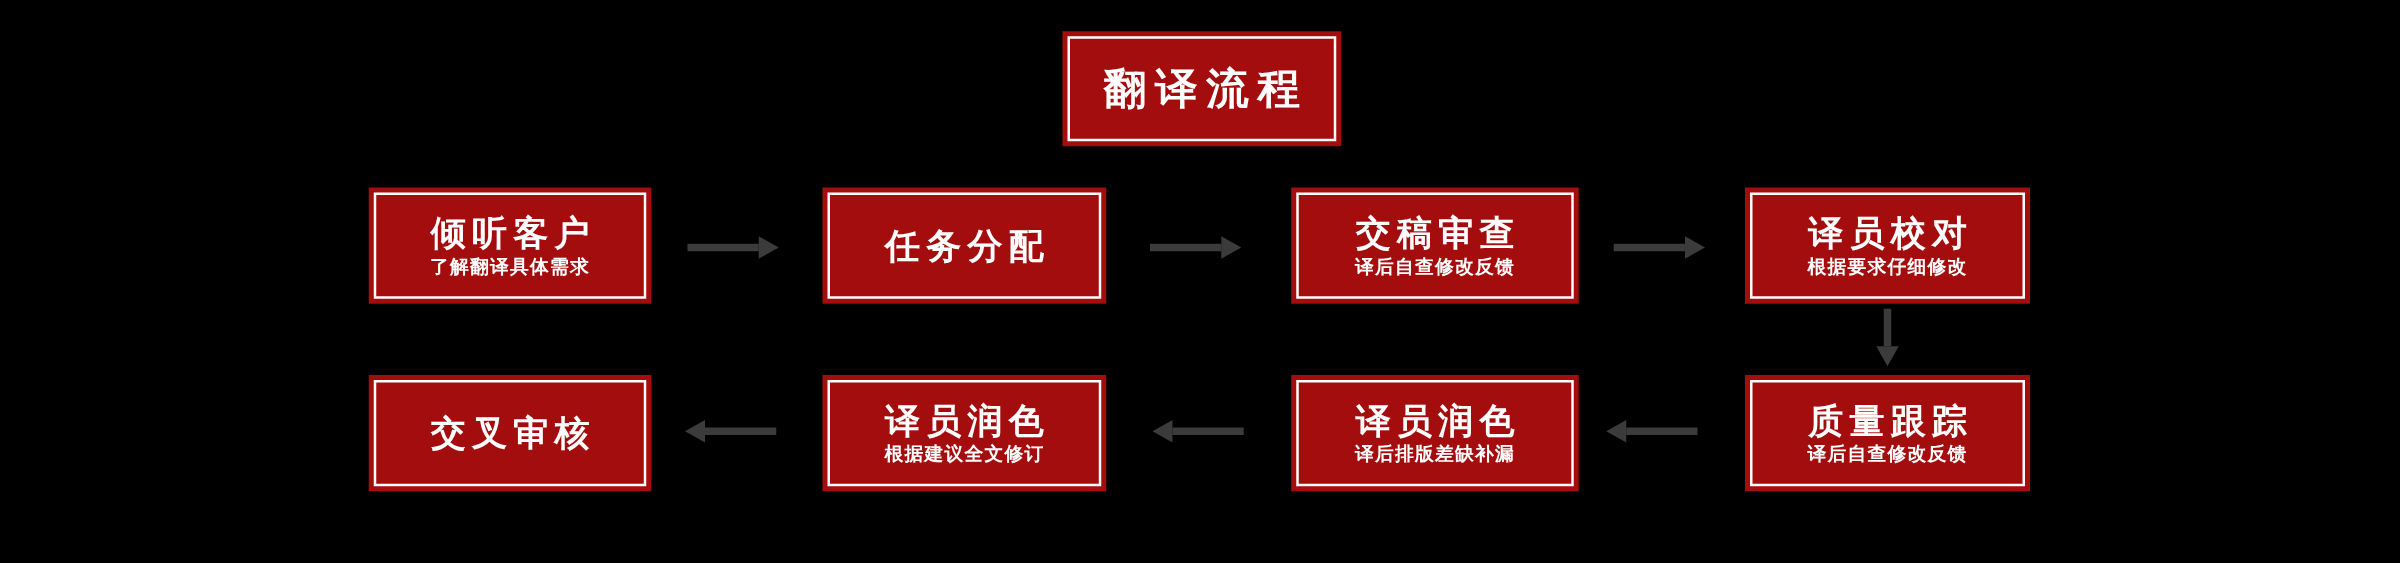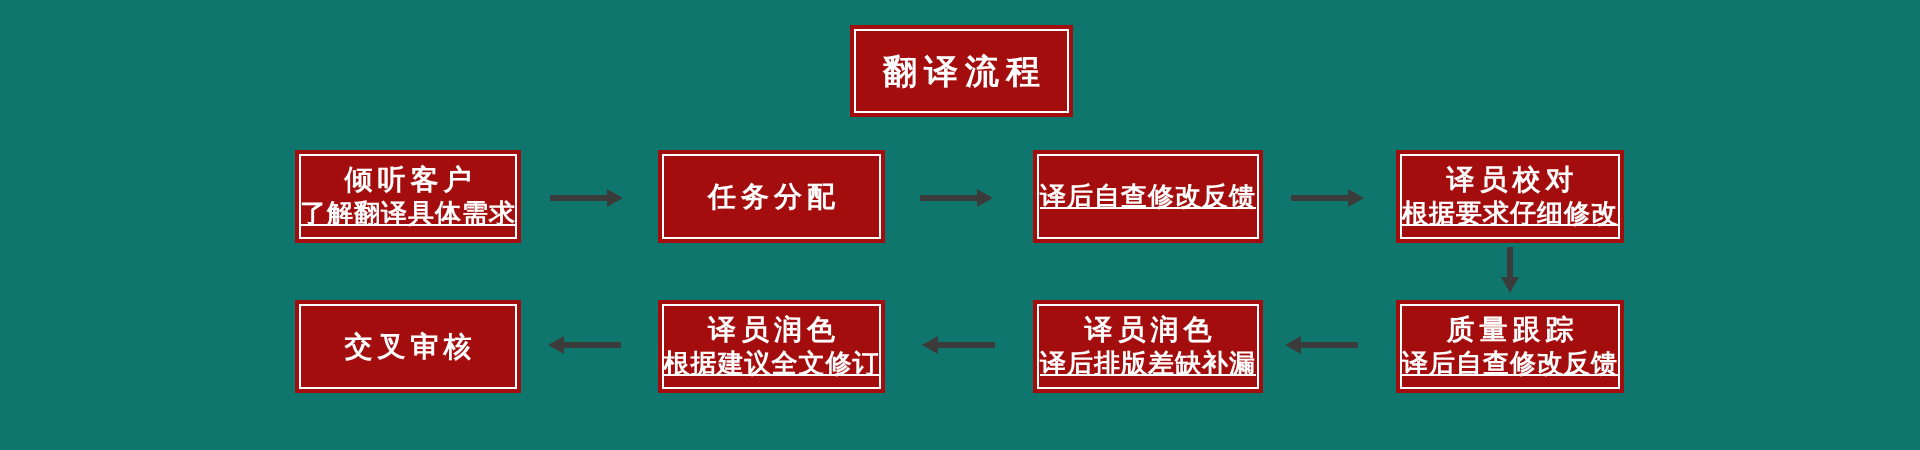--- a/index.html
+++ b/index.html
@@ -4,21 +4,21 @@
 <style>
   html, body { margin: 0; padding: 0; }
   body {
     font-family: "Liberation Sans", "DejaVu Sans", sans-serif;
     background: #ebebeb;
   }
   .stage {
     position: relative;
     width: 1920px;
     height: 450px;
-    background: #0f766e;
+    background: #000000;
     overflow: hidden;
   }
   
   .box {
     position: absolute;
     background: #a40d0d;
     padding: 4px;
     box-sizing: border-box;
   }
   .box-inner {
@@ -37,25 +37,24 @@
     font-weight: bold;
     font-size: 28px;
     line-height: 1.12;
     letter-spacing: 5px;
     text-indent: 5px;
     white-space: nowrap;
   }
   .step-sub {
     color: #ffffff;
     font-weight: bold;
-    font-size: 26px;
+    font-size: 15px;
     line-height: 1.15;
     letter-spacing: 1px;
     white-space: nowrap;
-    text-decoration: underline;
   }
   .title-box { left: 850px; top: 25px; width: 223px; height: 92px; }
   .title-box .step-title { font-size: 34px; letter-spacing: 7px; text-indent: 7px; }
 
   
   .r1 { top: 150px; height: 93px; }
   .r2 { top: 300px; height: 93px; }
   .c1 { left: 295px;  width: 226px; }
   .c2 { left: 658px;  width: 227px; }
   .c3 { left: 1033px; width: 230px; }
@@ -122,20 +121,21 @@
       <span class="step-sub">了解翻译具体需求</span>
     </div>
   </div>
   <div class="box r1 c2">
     <div class="box-inner">
       <span class="step-title">任务分配</span>
     </div>
   </div>
   <div class="box r1 c3">
     <div class="box-inner">
+      <span class="step-title">交稿审查</span>
       <span class="step-sub">译后自查修改反馈</span>
     </div>
   </div>
   <div class="box r1 c4">
     <div class="box-inner">
       <span class="step-title">译员校对</span>
       <span class="step-sub">根据要求仔细修改</span>
     </div>
   </div>
 

